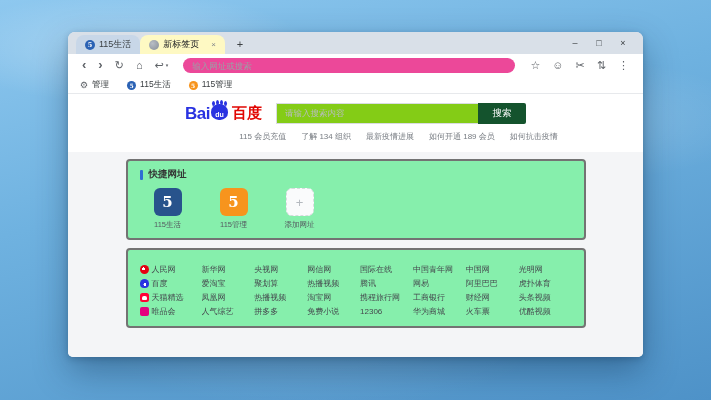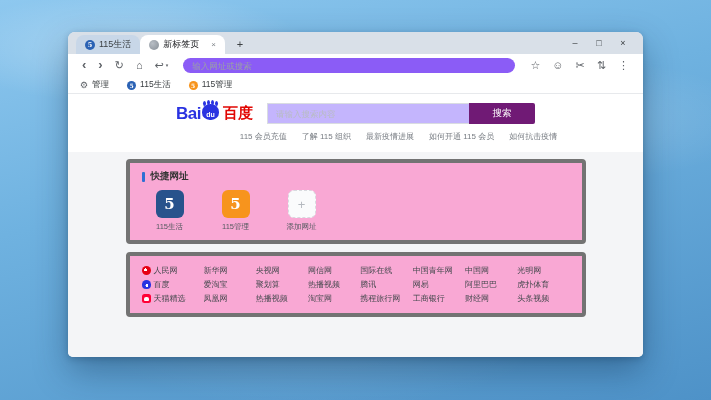--- a/index.html
+++ b/index.html
@@ -29,21 +29,21 @@
   
   .tabstrip{
     height:22px; background:#d9e0e8; flex:none;
     display:flex; align-items:flex-end; padding:0 8px;
   }
   .tab{
     height:19px; display:flex; align-items:center; gap:4px;
     padding:0 9px; font-size:9px; color:#3c4043; border-radius:8px 8px 0 0;
   }
   .tab.inactive{ background:#c8d7e8; }
-  .tab.active{ background:#ffffff; color:#202124; }
+  .tab.active{ background:#fef9c3; color:#202124; }
   .favicon{
     width:10px; height:10px; border-radius:50%; flex:none;
     display:flex; align-items:center; justify-content:center;
     font-size:6.5px; color:#fff; font-family:"DejaVu Serif",serif; font-weight:bold;
   }
   .fav-blue{ background:#2b62b4; }
   .fav-grey{ background:radial-gradient(circle at 35% 35%, #b8bec5, #878e96); }
   .tab-close{ font-size:8px; color:#80868b; margin-left:8px; line-height:1; }
   .newtab-btn{
     width:16px; height:16px; margin:0 0 2px 7px; border-radius:3px;
@@ -61,21 +61,21 @@
     height:23px; background:#fff; flex:none;
     display:flex; align-items:center; padding:0 9px; gap:2px;
   }
   .tb-icon{
     color:#5f6368; font-size:11px; line-height:1; padding:2px 5px;
     display:flex; align-items:center;
   }
   .tb-icon .caret{ font-size:5px; margin-left:2px; color:#5f6368; }
   #nav-icons .tb-icon:nth-child(1), #nav-icons .tb-icon:nth-child(2){ font-size:13px; font-weight:bold; padding-top:0; }
   .addressbar{
-    flex:1; height:15px; margin:0 8px; border-radius:8px; background:#8b5cf6;
+    flex:1; height:15px; margin:0 8px; border-radius:8px; background:#ec4899;
     display:flex; align-items:center; padding:0 9px;
   }
   .addressbar input{
     border:none; outline:none; background:transparent; width:100%;
     font-size:8.5px; color:#202124; font-family:inherit;
   }
   .addressbar input::placeholder{ color:#9aa0a6; }
 
   
   .bookmarks{
@@ -102,52 +102,52 @@
     display:flex; align-items:flex-end; justify-content:center;
     color:#fff; font-size:7px; font-weight:bold; padding-bottom:2px;
   }
   .logo-paw::before{
     content:""; position:absolute; top:-3px; left:1px; width:3px; height:5px;
     border-radius:50%; background:#2932e1; box-shadow:4px -1px 0 #2932e1, 8px -1px 0 #2932e1, 12px 0 0 #2932e1;
   }
   .logo-cn{ font-size:15px; font-weight:bold; color:#e10602; margin-left:3px; }
   .search-input{
     width:202px; height:21px; border:1px solid #d9dce1; border-right:none;
-    background:#c4b5fd; outline:none; padding:0 8px; font-size:8.5px; color:#333;
-    font-family:Liberation Sans, sans-serif;
+    background:#84cc16; outline:none; padding:0 8px; font-size:8.5px; color:#333;
+    font-family:Liberation Mono, monospace;
   }
   .search-input::placeholder{ color:#b8bcc2; }
   .search-btn{
-    width:66px; height:21px; border:none; background:#701a75; color:#fff;
+    width:48px; height:21px; border:none; background:#14532d; color:#fff;
     font-size:9.5px; font-family:inherit; border-radius:0 2px 2px 0;
   }
   .hot-links{ display:flex; gap:15px; justify-content:center; margin:7px 12px 0 98px; }
   .hot-link{ font-size:8px; color:#777c82; text-decoration:none; }
 
   
   .grey-zone{ flex:1; padding-top:7px; }
   .card{
-    width:460px; margin:0 auto 8px auto; background:#f9a8d4;
-    border:4px solid #737373; border-radius:4px; padding:7px 12px 8px 12px;
+    width:460px; margin:0 auto 8px auto; background:#86efac;
+    border:2px solid #737373; border-radius:4px; padding:7px 12px 8px 12px;
   }
   .card-head{ display:flex; align-items:center; gap:6px; }
   .head-bar{ width:3px; height:10px; background:#2f6fd3; border-radius:1px; }
   .card-title{ font-size:9.5px; font-weight:bold; color:#333; }
 
   .q-row{ display:flex; gap:22px; margin:7px 0 0 6px; }
   .q-item{ display:flex; flex-direction:column; align-items:center; width:44px; }
   .q-tile{
     width:28px; height:28px; border-radius:6px; color:#fff;
     font-family:"DejaVu Serif",serif; font-weight:bold; font-size:15px;
     display:flex; align-items:center; justify-content:center;
   }
   .q-tile.q-add{ background:#fafbfc; border:1px dashed #d8dbdf; color:#b4b9bf; font-family:inherit; font-weight:normal; font-size:13px; }
   .q-label{ font-size:7.5px; color:#555a60; margin-top:4px; white-space:nowrap; }
 
-  .f-grid{ }
+  .f-grid{ margin-top:5px; }
   .f-row{ display:grid; grid-template-columns:62px repeat(7,1fr); align-items:center; height:14px; }
   .f-link{ font-size:8px; color:#45494e; text-decoration:none; white-space:nowrap; display:flex; align-items:center; gap:3px; overflow:hidden; }
   .site-icon{ width:9px; height:9px; flex:none; display:inline-block; }
   .icon-renmin{ background:radial-gradient(circle at 38% 42%, #fff 0 1.4px, #e60012 1.5px); border-radius:50%; }
   .icon-baidu-paw{ background:radial-gradient(circle at 55% 62%, #fff 0 1.4px, #2932e1 1.5px); border-radius:50% 50% 45% 45%; }
   .icon-tmall{ background:#ff0036; border-radius:2.5px; position:relative; }
   .icon-tmall::after{ content:""; position:absolute; left:2px; right:2px; bottom:2px; height:4px; border-radius:2px 2px 1px 1px; background:#fff; }
   .icon-sina{ background:radial-gradient(circle at 62% 38%, #fff 0 1.5px, #e6162d 1.6px); border-radius:50% 50% 50% 15%; }
   .icon-vipshop{ background:#e4007f; border-radius:2px; color:#fff; font-size:5px; display:flex; align-items:center; justify-content:center; }
 </style>
@@ -215,23 +215,23 @@
         <div class="baidu-logo">
           <span class="logo-bai">Bai</span>
           <span class="logo-paw">du</span>
           <span class="logo-cn">百度</span>
         </div>
         <input class="search-input" placeholder="请输入搜索内容" style="">
         <button class="search-btn">搜索</button>
       </div>
       <div class="hot-links" id="hot-links">
           <a class="hot-link">115 会员充值</a>
-          <a class="hot-link">了解 115 组织</a>
+          <a class="hot-link">了解 134 组织</a>
           <a class="hot-link">最新疫情进展</a>
-          <a class="hot-link">如何开通 115 会员</a>
+          <a class="hot-link">如何开通 189 会员</a>
           <a class="hot-link">如何抗击疫情</a>
         </div>
     </div>
 
     <div class="grey-zone">
       <div class="card">
         <div class="card-head">
           <span class="head-bar"></span>
           <span class="card-title">快捷网址</span>
         </div>
@@ -285,18 +285,31 @@
                 <span>天猫精选</span>
               </a>
               <a class="f-link">凤凰网</a>
               <a class="f-link">热播视频</a>
               <a class="f-link">淘宝网</a>
               <a class="f-link">携程旅行网</a>
               <a class="f-link">工商银行</a>
               <a class="f-link">财经网</a>
               <a class="f-link">头条视频</a>
             </div>
+            <div class="f-row">
+              <a class="f-link">
+                <span class="site-icon icon-vipshop"></span>
+                <span>唯品会</span>
+              </a>
+              <a class="f-link">人气综艺</a>
+              <a class="f-link">拼多多</a>
+              <a class="f-link">免费小说</a>
+              <a class="f-link">12306</a>
+              <a class="f-link">华为商城</a>
+              <a class="f-link">火车票</a>
+              <a class="f-link">优酷视频</a>
+            </div>
           </div>
       </div>
     </div>
   </div>
 
 </div>
 
 </body></html>

